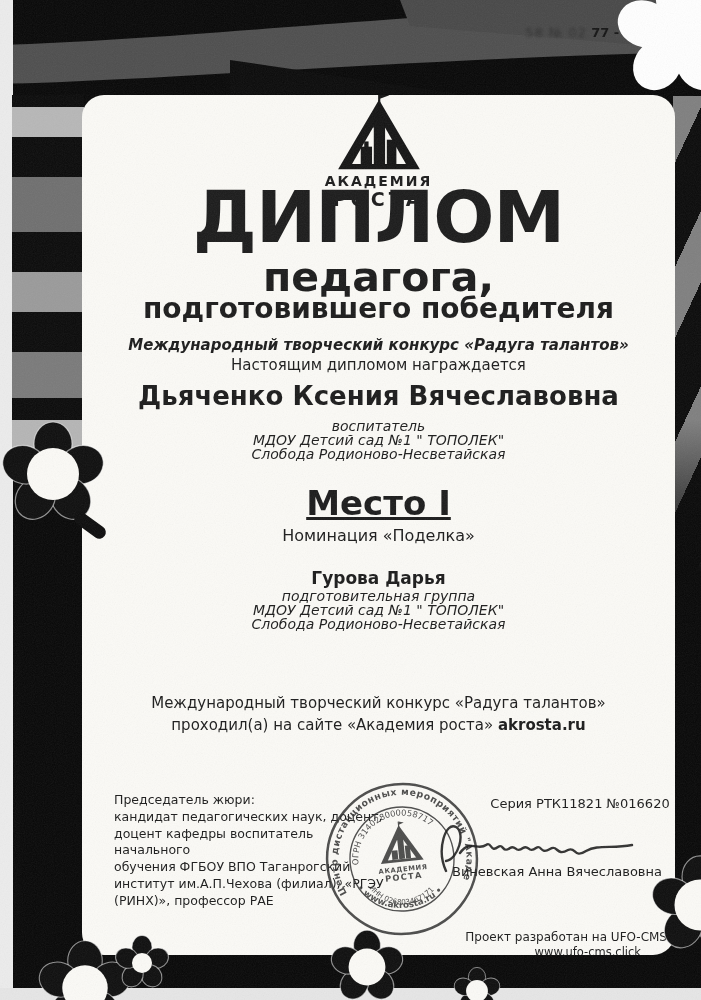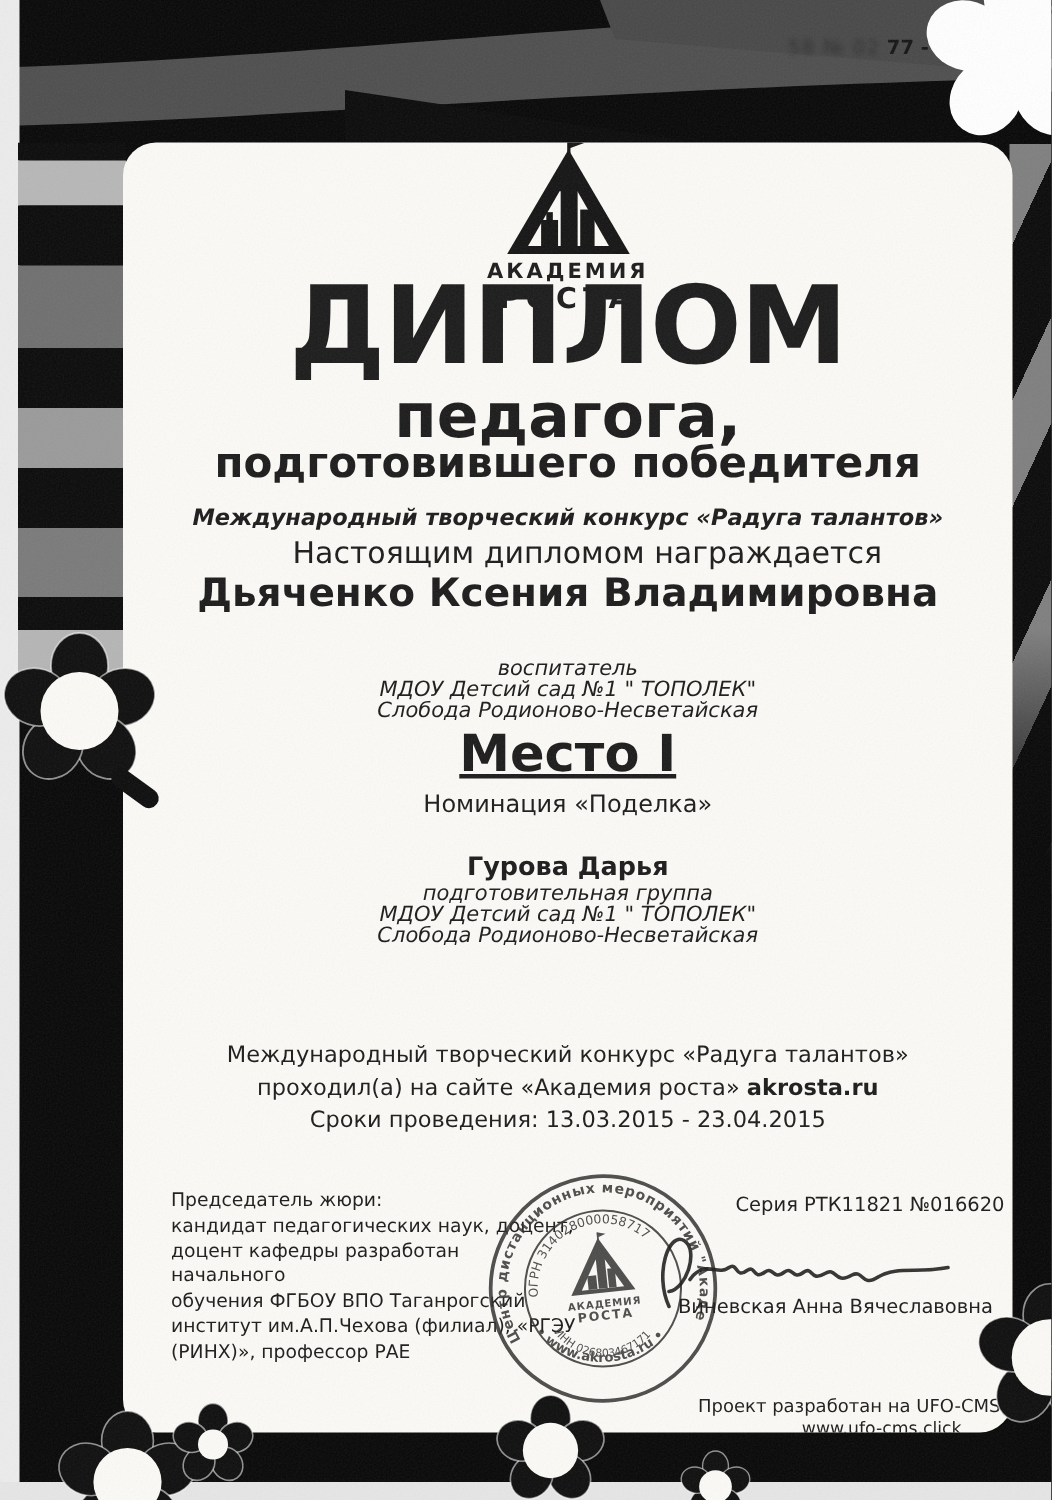--- a/index.html
+++ b/index.html
@@ -27,24 +27,24 @@
         border-radius:22px;z-index:2;overflow:hidden;}
   .cert .abs{position:absolute;}
   .center{left:0;width:593px;text-align:center;}
   .logo-wrap{top:-4px;}
   .logo-line1{top:78px;font-weight:bold;font-size:14px;letter-spacing:2px;}
   .logo-line2{top:93px;font-weight:bold;font-size:19px;letter-spacing:4px;}
   .t1{top:86px;font-size:72px;font-weight:bold;letter-spacing:-1px;line-height:1;}
   .t2{top:162px;font-size:41px;font-weight:bold;line-height:1;}
   .t3{top:200px;font-size:28px;font-weight:bold;line-height:1;}
   .contest-line{top:241px;font-size:15px;font-weight:bold;font-style:italic;}
-  .awarded{top:261px;font-size:20px;padding-left:13px;}
+  .awarded{top:261px;font-size:15px;}
   .teacher-name{top:286px;font-size:26px;font-weight:bold;}
   .it14{font-size:14px;font-style:italic;line-height:13.8px;}
-  .teacher-block{top:325px;margin-top:20px;}
+  .teacher-block{top:325px;}
   .place{top:388px;font-size:34px;font-weight:bold;text-decoration:underline;}
   .nomination{top:431px;font-size:16px;}
   .student-name{top:473px;font-size:17px;font-weight:bold;}
   .student-block{top:495px;}
   .details{top:598px;font-size:15px;line-height:21.5px;}
   .details b{font-weight:bold;}
   .jury{top:697px;left:32px;width:272px;text-align:left;font-size:12.5px;line-height:16.8px;}
   .serial{top:701px;left:398px;width:200px;text-align:center;font-size:13px;}
   .stamp{top:686px;left:242px;width:156px;height:156px;opacity:.85;transform:rotate(-6deg);}
   .sig{top:714px;left:350px;width:214px;height:82px;}
@@ -111,47 +111,46 @@
     <div class="abs center logo-line1">АКАДЕМИЯ</div>
     <div class="abs center logo-line2">РОСТА</div>
 
     <div class="abs center t1">ДИПЛОМ</div>
     <div class="abs center t2">педагога,</div>
     <div class="abs center t3">подготовившего победителя</div>
 
     <div class="abs center contest-line">Международный творческий конкурс «Радуга талантов»</div>
     <div class="abs center awarded">Настоящим дипломом награждается</div>
 
-    <div class="abs center teacher-name">Дьяченко Ксения Владимировна</div>
+    <div class="abs center teacher-name">Дьяченко Ксения Вячеславовна</div>
     <div class="abs center it14 teacher-block">
       <div>воспитатель</div>
       <div>МДОУ Детсий сад №1 " ТОПОЛЕК"</div>
       <div>Слобода Родионово-Несветайская</div>
     </div>
 
     <div class="abs center place">Место I</div>
     <div class="abs center nomination">Номинация «Поделка»</div>
 
     <div class="abs center student-name">Гурова Дарья</div>
     <div class="abs center it14 student-block">
       <div>подготовительная группа</div>
       <div>МДОУ Детсий сад №1 " ТОПОЛЕК"</div>
       <div>Слобода Родионово-Несветайская</div>
     </div>
 
     <div class="abs center details">
       <div>Международный творческий конкурс «Радуга талантов»</div>
       <div><span>проходил(а) на сайте «Академия роста» </span><b>akrosta.ru</b></div>
-      <div>Сроки проведения: 13.03.2015 - 23.04.2015</div>
     </div>
 
     <div class="abs jury">
       <div>Председатель жюри:</div>
       <div>кандидат педагогических наук, доцент,</div>
-      <div>доцент кафедры разработан начального</div>
+      <div>доцент кафедры воспитатель начального</div>
       <div>обучения ФГБОУ ВПО Таганрогский</div>
       <div>институт им.А.П.Чехова (филиал), «РГЭУ</div>
       <div>(РИНХ)», профессор РАЕ</div>
     </div>
 
     <div class="abs serial">Серия РТК11821 №016620</div>
 
     <svg class="abs stamp" viewBox="0 0 150 150">
       <defs>
         <path id="arcOuter" d="M 20,104 A 62,62 0 1 1 130,104" fill="none"></path>

